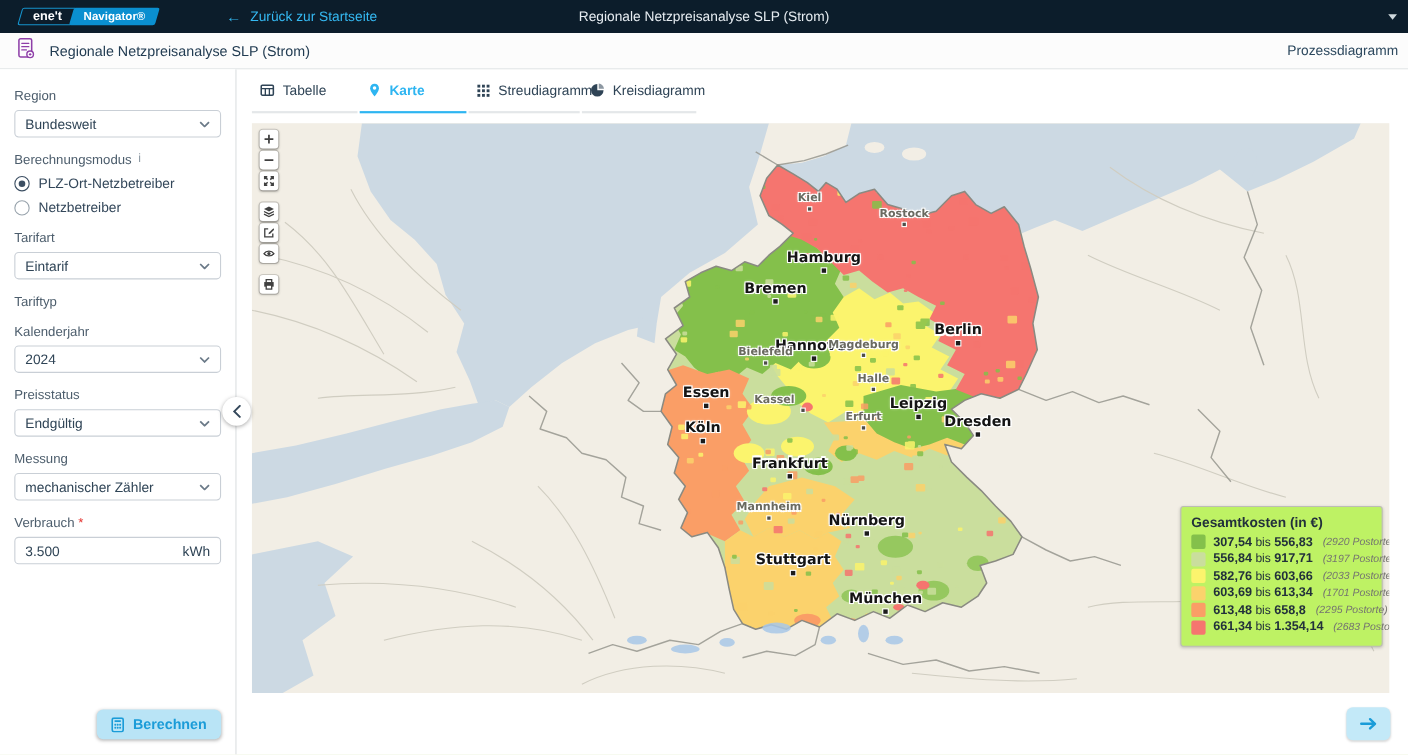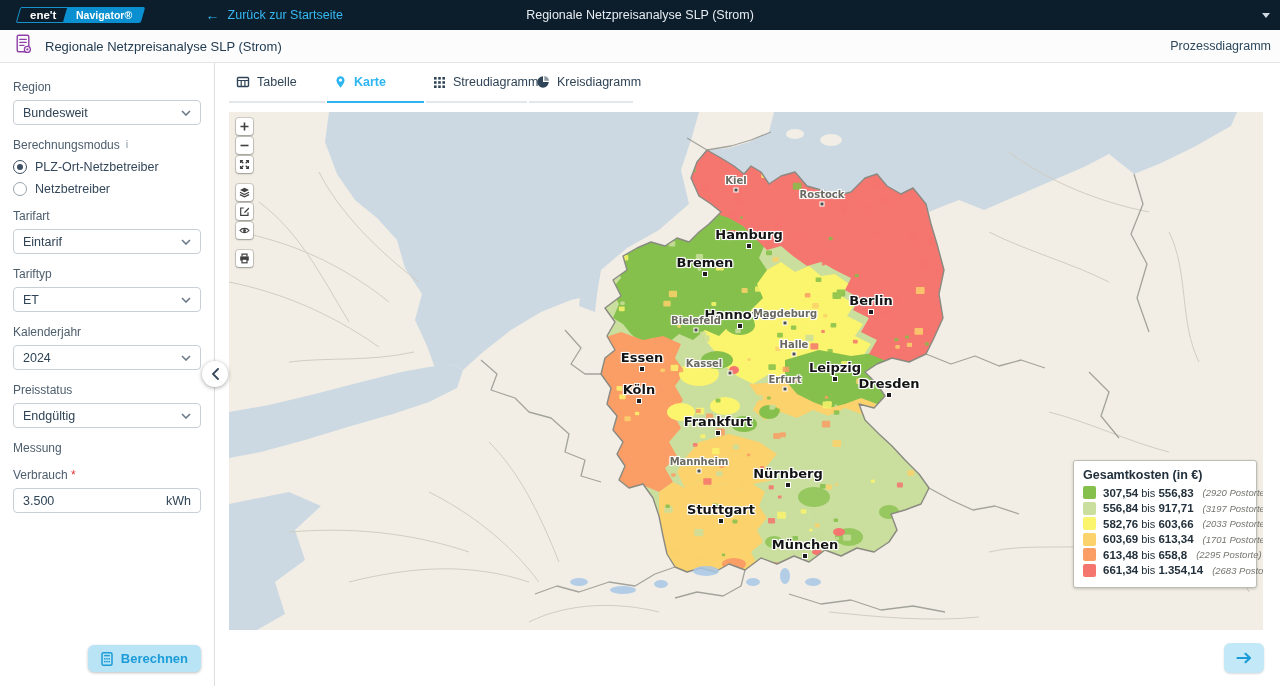--- a/index.html
+++ b/index.html
@@ -79,21 +79,21 @@
   .cdot { position:absolute; transform:translate(-50%,-50%); background:#1c1c1c;
     width:4px; height:4px; box-shadow:0 0 0 1px #fff; }
   .cdot.minor { width:3px; height:3px; background:#4e4e48; }
 
   .map-controls { position:absolute; left:7px; top:6px; display:flex; flex-direction:column; }
   .ctl-group { display:flex; flex-direction:column; gap:2px; margin-bottom:11px; }
   .ctl-btn { width:17px; height:17px; background:#fff; border-radius:3px; display:flex;
     align-items:center; justify-content:center; cursor:pointer;
     box-shadow:0 0 0 1px rgba(0,0,0,.14), 0 1px 2px rgba(0,0,0,.25); }
 
-  .legend { position:absolute; right:6px; bottom:42px; width:184px; background:#ffffff;
+  .legend { position:absolute; right:6px; bottom:42px; width:184px; background:#bef264;
     border:1px solid #bdbdb5; border-radius:3px; padding:7px 9px 8px;
     box-shadow:0 1px 3px rgba(0,0,0,.2); }
   .legend-title { font-size:12.5px; font-weight:bold; color:#22303b; margin-bottom:4px; }
   .legend-row { display:flex; align-items:center; gap:7px; margin:2.5px 0; }
   .swatch { width:13px; height:13px; border-radius:2px; flex:0 0 auto; }
   .range { font-size:11px; color:#22303b; white-space:nowrap; }
   .range b { font-size:11.5px; }
   .count { font-size:9.5px; font-style:italic; color:#757570; margin-left:2px; white-space:nowrap; }
 
   .next-btn { position:absolute; right:16px; bottom:13px; width:40px; height:30px;
@@ -155,44 +155,44 @@
 
     <div class="f-label">Tarifart</div>
     <div class="select">
       <span>Eintarif</span>
       <svg width="10" height="6" viewBox="0 0 10 6">
           <polyline points="1,1 5,5 9,1" fill="none" stroke="#6b7a88" stroke-width="1.6"></polyline>
         </svg>
     </div>
 
     <div class="f-label">Tariftyp</div>
-    <div class="select">
-      <span>ET</span>
-      <svg width="10" height="6" viewBox="0 0 10 6">
-          <polyline points="1,1 5,5 9,1" fill="none" stroke="#6b7a88" stroke-width="1.6"></polyline>
-        </svg>
-    </div>
 
     <div class="f-label">Kalenderjahr</div>
     <div class="select">
       <span>2024</span>
       <svg width="10" height="6" viewBox="0 0 10 6">
           <polyline points="1,1 5,5 9,1" fill="none" stroke="#6b7a88" stroke-width="1.6"></polyline>
         </svg>
     </div>
 
     <div class="f-label">Preisstatus</div>
     <div class="select">
       <span>Endgültig</span>
       <svg width="10" height="6" viewBox="0 0 10 6">
           <polyline points="1,1 5,5 9,1" fill="none" stroke="#6b7a88" stroke-width="1.6"></polyline>
         </svg>
     </div>
 
     <div class="f-label">Messung</div>
+    <div class="select">
+      <span>mechanischer Zähler</span>
+      <svg width="10" height="6" viewBox="0 0 10 6">
+          <polyline points="1,1 5,5 9,1" fill="none" stroke="#6b7a88" stroke-width="1.6"></polyline>
+        </svg>
+    </div>
 
     <div class="f-label">
       <span><span>Verbrauch</span> <span class="req">*</span></span>
     </div>
     <div class="text-input">
       <span>3.500</span>
       <span class="unit">kWh</span>
     </div>
 
     <button class="calc-btn">

